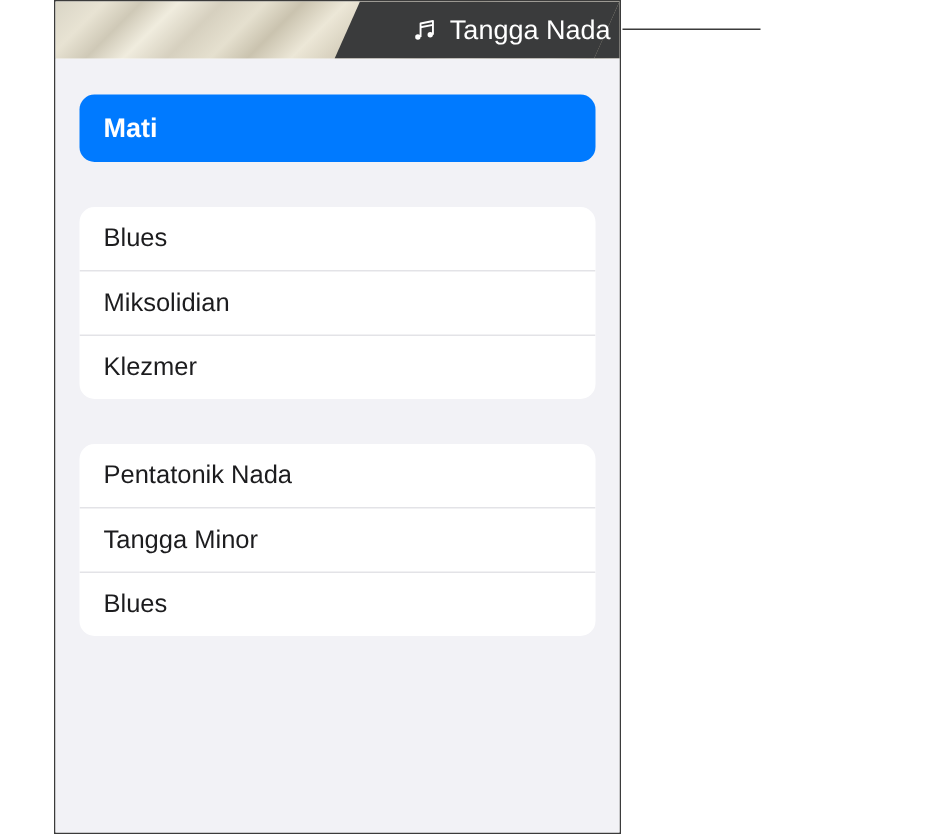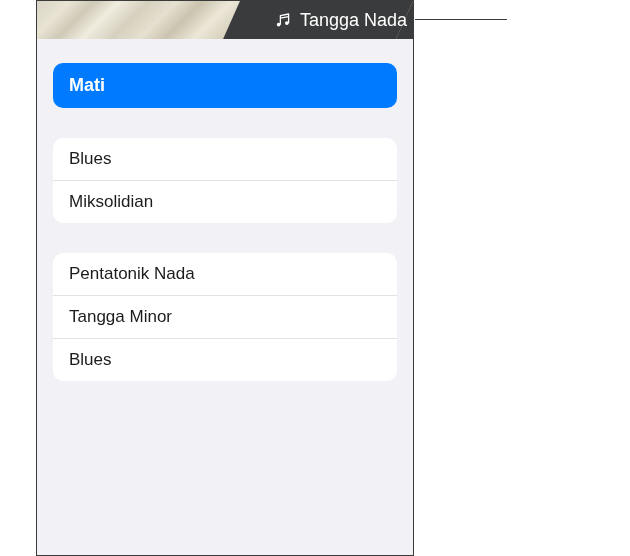--- a/index.html
+++ b/index.html
@@ -139,20 +139,21 @@
 
   <div class="content">
 
     <div class="pill-selected">
       <span>Mati</span>
     </div>
 
     <div class="group">
       <div class="row"><span>Blues</span></div>
       <div class="row"><span>Miksolidian</span></div>
+      <div class="row"><span>Klezmer</span></div>
     </div>
 
     <div class="group">
       <div class="row"><span>Pentatonik Nada</span></div>
       <div class="row"><span>Tangga Minor</span></div>
       <div class="row"><span>Blues</span></div>
     </div>
 
   </div>
 </div>

